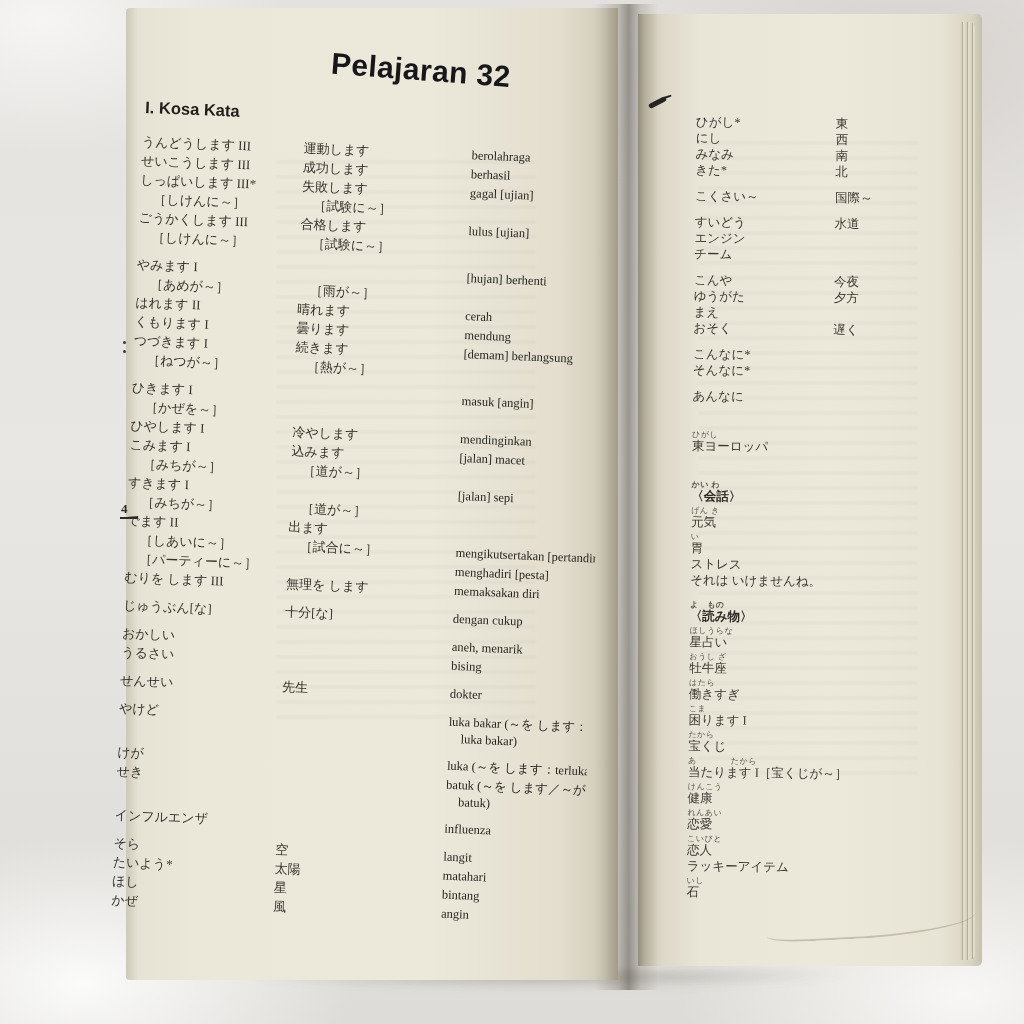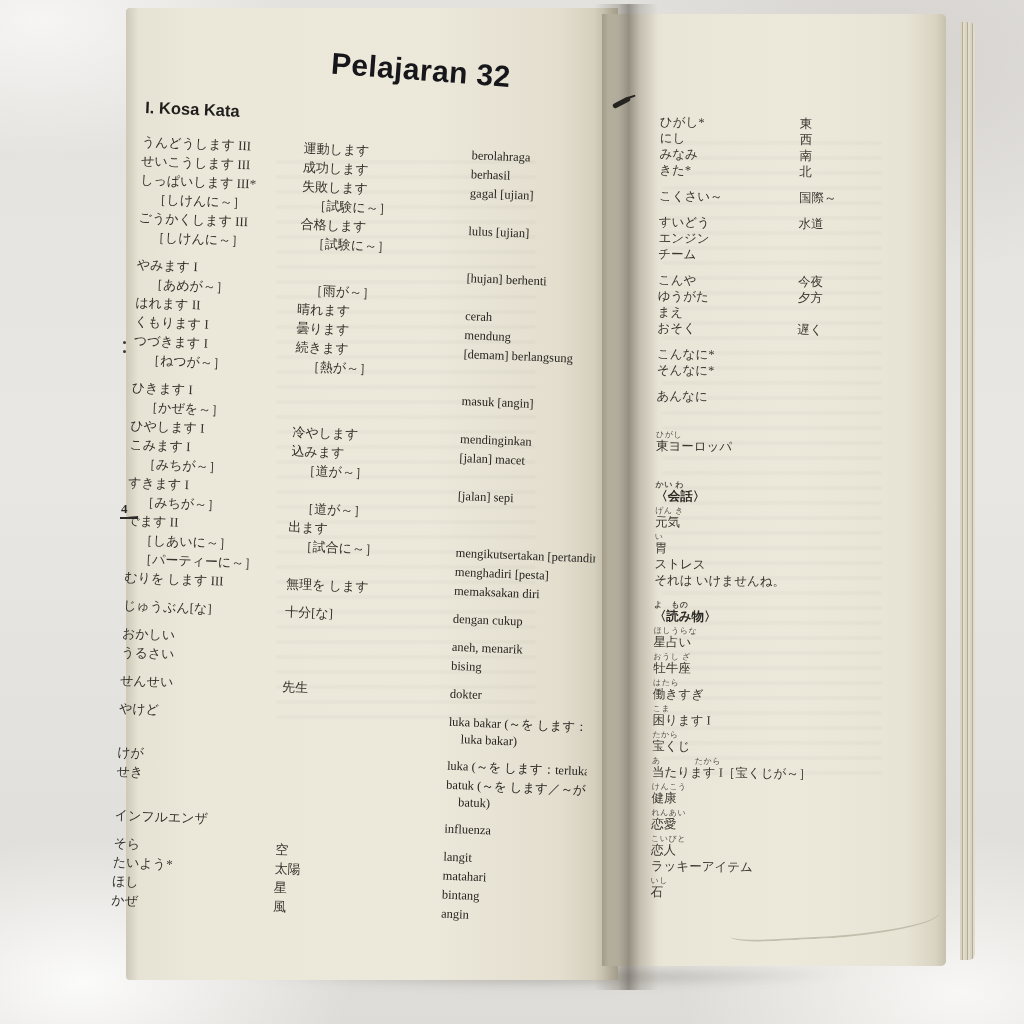--- a/index.html
+++ b/index.html
@@ -24,21 +24,21 @@
     background:radial-gradient(50% 100% at 50% 0%, rgba(75,72,63,.38), rgba(75,72,63,0) 75%);
     filter:blur(4px);
   }
   .left-page{
     position:absolute; left:8px; top:4px; width:492px; height:972px;
     border-radius:4px 0 0 4px;
     background:linear-gradient(90deg,#cdc8b8 0%,#e7e3d4 2.5%,#ebe7d9 14%,#ece8da 62%,#e3dece 88%,#d2ccba 97%,#bdb6a2 100%),
                linear-gradient(180deg,#e6e2d3 0%,#ece8da 8%);
   }
   .right-page{
-    position:absolute; left:484px; top:10px; width:344px; height:952px;
+    position:absolute; left:520px; top:10px; width:344px; height:952px;
     border-radius:0 5px 5px 0;
     background:linear-gradient(90deg,#a9a28e 0%,#c6c0ae 2%,#ddd8c8 7%,#e9e5d7 18%,#ece9db 55%,#e8e4d5 88%,#d9d3c2 97%,#c6c0ae 100%);
   }
   .gutter{
     position:absolute; left:476px; top:0; width:64px; height:100%; z-index:5; pointer-events:none;
     background:linear-gradient(90deg, rgba(90,84,68,0) 0%, rgba(90,84,68,.28) 38%,
                rgba(62,57,45,.46) 54%, rgba(90,84,68,.22) 72%, rgba(90,84,68,0) 100%);
   }
   .edge-stack{
     position:absolute; left:842px; top:18px; width:15px; height:938px; z-index:1;

